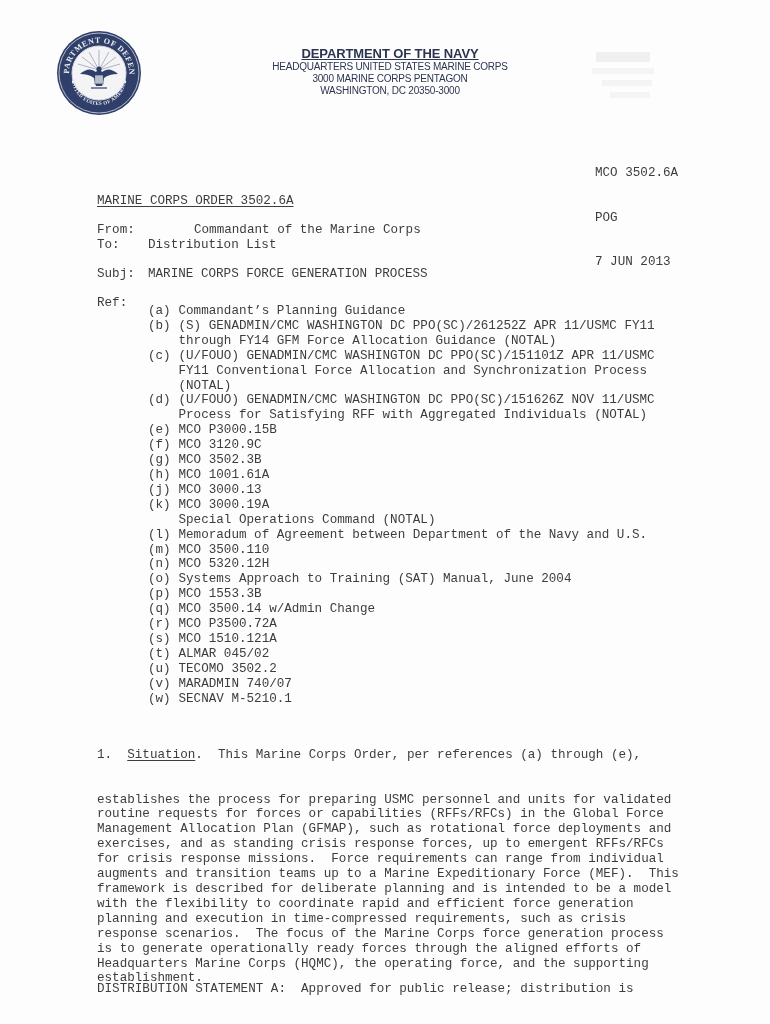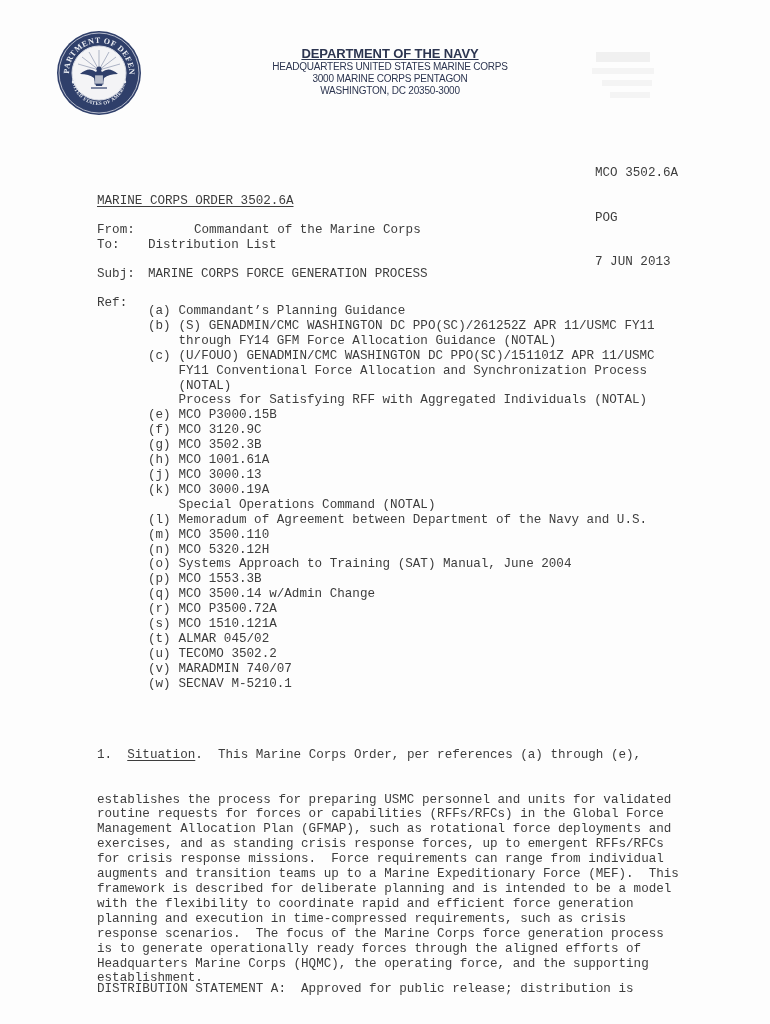--- a/index.html
+++ b/index.html
@@ -112,20 +112,21 @@
   <div class="mono abs" style="left:148px; top:267px;">MARINE CORPS FORCE GENERATION PROCESS</div>
 
   <div class="mono abs" style="left:97px; top:296px;">Ref:</div>
   <div id="ref-list" class="abs" style="left:148px; top:296px;margin-top:8px;">
       <div class="mono"><span style="display: inline-block; width: 30.5px;">(a)</span><span>Commandant’s Planning Guidance</span></div>
       <div class="mono"><span style="display: inline-block; width: 30.5px;">(b)</span><span>(S) GENADMIN/CMC WASHINGTON DC PPO(SC)/261252Z APR 11/USMC FY11</span></div>
       <div class="mono"><span style="display: inline-block; width: 30.5px;"></span><span>through FY14 GFM Force Allocation Guidance (NOTAL)</span></div>
       <div class="mono"><span style="display: inline-block; width: 30.5px;">(c)</span><span>(U/FOUO) GENADMIN/CMC WASHINGTON DC PPO(SC)/151101Z APR 11/USMC</span></div>
       <div class="mono"><span style="display: inline-block; width: 30.5px;"></span><span>FY11 Conventional Force Allocation and Synchronization Process</span></div>
       <div class="mono"><span style="display: inline-block; width: 30.5px;"></span><span>(NOTAL)</span></div>
+      <div class="mono"><span style="display: inline-block; width: 30.5px;">(d)</span><span>(U/FOUO) GENADMIN/CMC WASHINGTON DC PPO(SC)/151626Z NOV 11/USMC</span></div>
       <div class="mono"><span style="display: inline-block; width: 30.5px;"></span><span>Process for Satisfying RFF with Aggregated Individuals (NOTAL)</span></div>
       <div class="mono"><span style="display: inline-block; width: 30.5px;">(e)</span><span>MCO P3000.15B</span></div>
       <div class="mono"><span style="display: inline-block; width: 30.5px;">(f)</span><span>MCO 3120.9C</span></div>
       <div class="mono"><span style="display: inline-block; width: 30.5px;">(g)</span><span>MCO 3502.3B</span></div>
       <div class="mono"><span style="display: inline-block; width: 30.5px;">(h)</span><span>MCO 1001.61A</span></div>
       <div class="mono"><span style="display: inline-block; width: 30.5px;">(j)</span><span>MCO 3000.13</span></div>
       <div class="mono"><span style="display: inline-block; width: 30.5px;">(k)</span><span>MCO 3000.19A</span></div>
       <div class="mono"><span style="display: inline-block; width: 30.5px;"></span><span>Special Operations Command (NOTAL)</span></div>
       <div class="mono"><span style="display: inline-block; width: 30.5px;">(l)</span><span>Memoradum of Agreement between Department of the Navy and U.S.</span></div>
       <div class="mono"><span style="display: inline-block; width: 30.5px;">(m)</span><span>MCO 3500.110</span></div>

